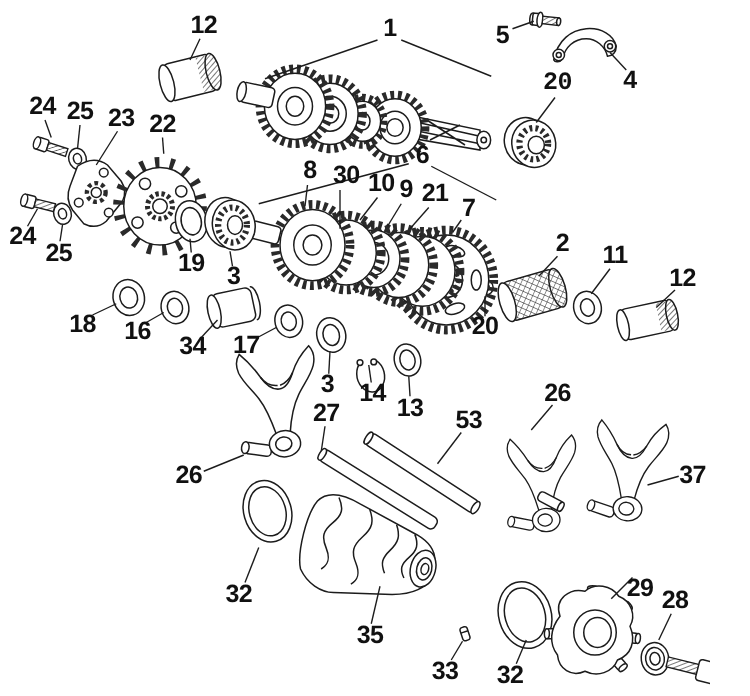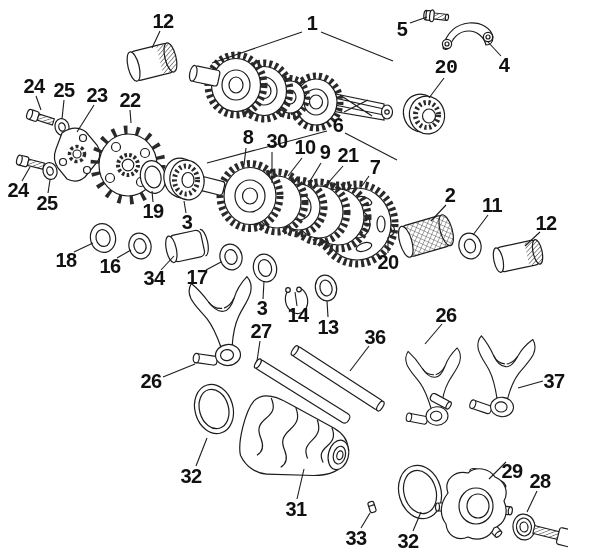--- a/index.html
+++ b/index.html
@@ -426,24 +426,24 @@
     <div class="callout" style="left: 546px; top: 223px;">12</div>
     <div class="callout" style="left: 388px; top: 262px;">20</div>
     <div class="callout" style="left: 66px; top: 260px;">18</div>
     <div class="callout" style="left: 110px; top: 266px;">16</div>
     <div class="callout" style="left: 154px; top: 278px;">34</div>
     <div class="callout" style="left: 197px; top: 277px;">17</div>
     <div class="callout" style="left: 262px; top: 308px;">3</div>
     <div class="callout" style="left: 298px; top: 315px;">14</div>
     <div class="callout" style="left: 328px; top: 327px;">13</div>
     <div class="callout" style="left: 261px; top: 331px;">27</div>
-    <div class="callout" style="left: 375px; top: 337px;">36</div>
+    <div class="callout" style="left: 375px; top: 337px;">53</div>
     <div class="callout" style="left: 151px; top: 381px;">26</div>
     <div class="callout" style="left: 446px; top: 315px;">26</div>
     <div class="callout" style="left: 554px; top: 381px;">37</div>
-    <div class="callout" style="left: 296px; top: 509px;">31</div>
+    <div class="callout" style="left: 296px; top: 509px;">35</div>
     <div class="callout" style="left: 191px; top: 476px;">32</div>
     <div class="callout" style="left: 356px; top: 538px;">33</div>
     <div class="callout" style="left: 408px; top: 541px;">32</div>
     <div class="callout" style="left: 512px; top: 439px; margin-top: 32px;">29</div>
     <div class="callout" style="left: 540px; top: 481px;">28</div>
     <div class="callout" style="left: 581px; top: 490px;">5</div>
   </div>
 
 </body></html>

